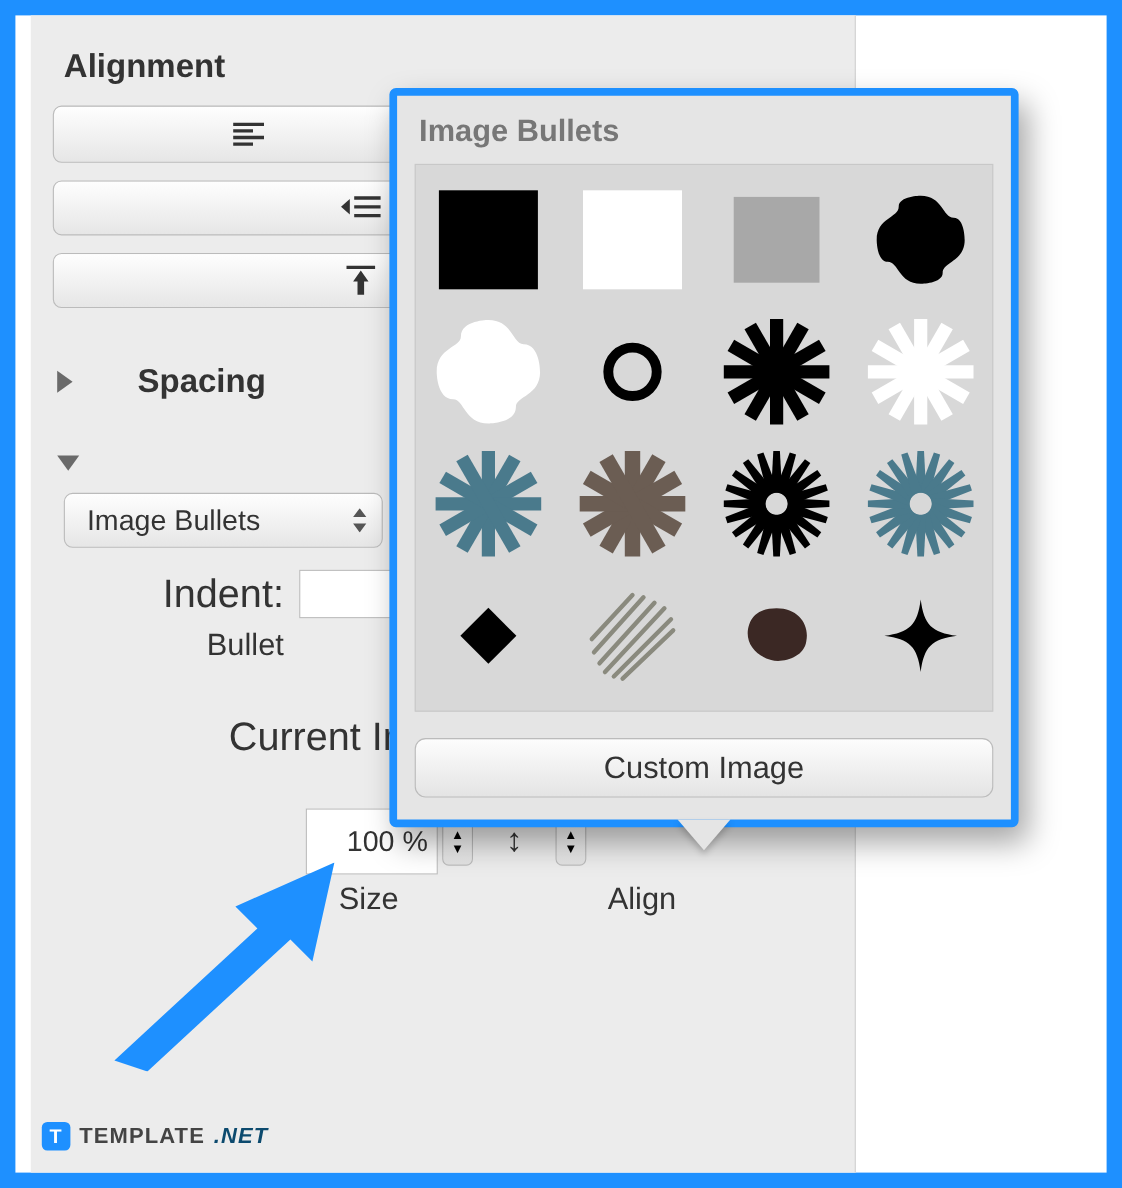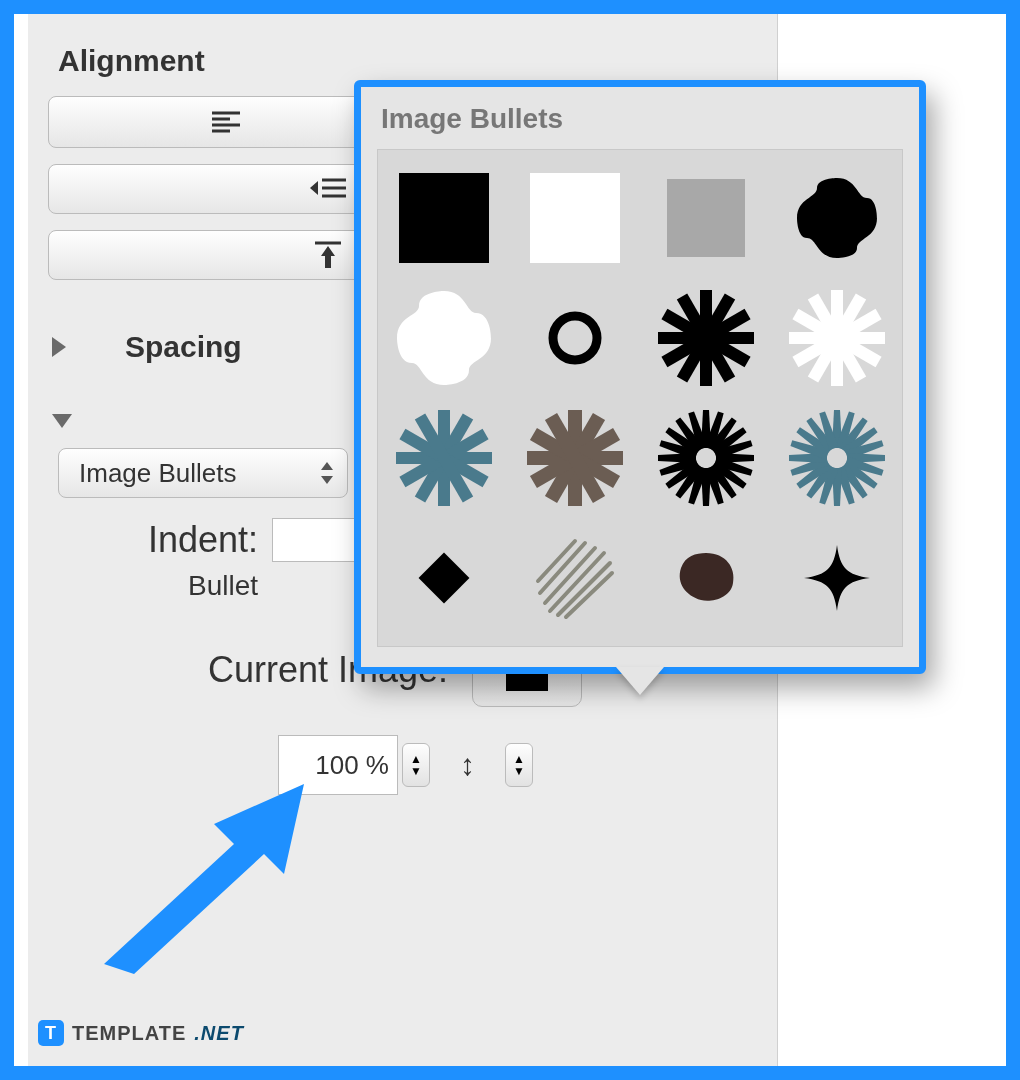--- a/index.html
+++ b/index.html
@@ -320,20 +320,24 @@
 
     <div class="size-row">
       <div class="stepper">
         <input class="stepper-input" value="100 %" style="">
         <div class="stepper-btns">▲<br>▼</div>
       </div>
       <span class="vert-arrow">↕</span>
       <div class="stepper">
         <div class="stepper-btns">▲<br>▼</div>
       </div>
+    </div>
+    <div class="size-labels">
+      <span>Size</span>
+      <span>Align</span>
     </div>
 
   </div>
 
   <div class="popover">
     <div class="popover-title">Image Bullets</div>
     <div class="bullet-grid">
 
       <div class="bullet-row">
         <div class="bullet-cell">
@@ -496,20 +500,23 @@
             </svg>
         </div>
         <div class="bullet-cell">
           <svg width="70" height="70">
               <path fill="#000" d="M35 2 C38 25 45 32 68 35 C45 38 38 45 35 68 C32 45 25 38 2 35 C25 32 32 25 35 2 Z"></path>
             </svg>
         </div>
       </div>
 
     </div>
+    <div class="custom-btn">
+      <span>Custom Image</span>
+    </div>
     <div class="popover-tail"></div>
   </div>
 
   <svg class="arrow-anno" viewBox="0 0 230 190">
     <path fill="#1e90ff" d="M 20 180 L 150 60 L 130 40 L 220 0 L 200 90 L 180 70 L 50 190 Z"></path>
   </svg>
 
   <div class="watermark">
     <div class="wm-badge">T</div>
     <span>TEMPLATE</span>

